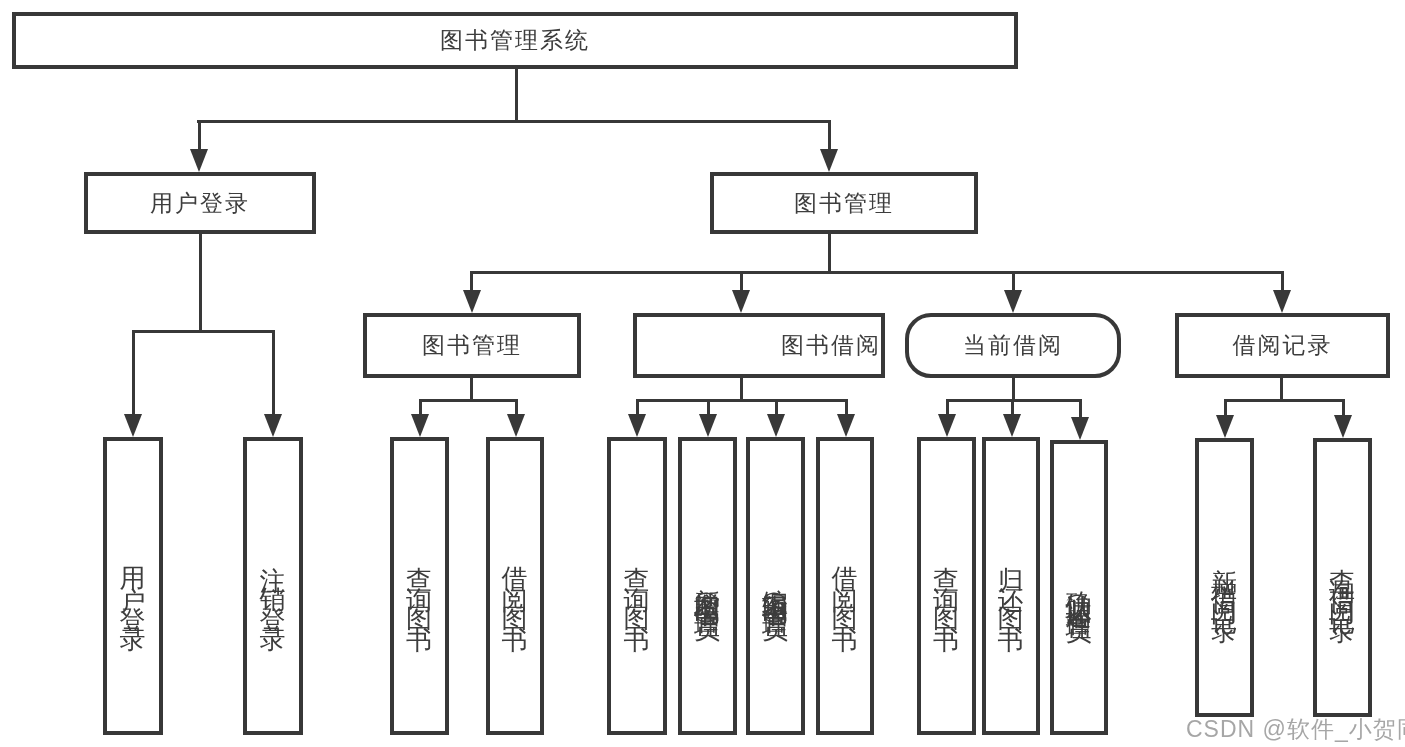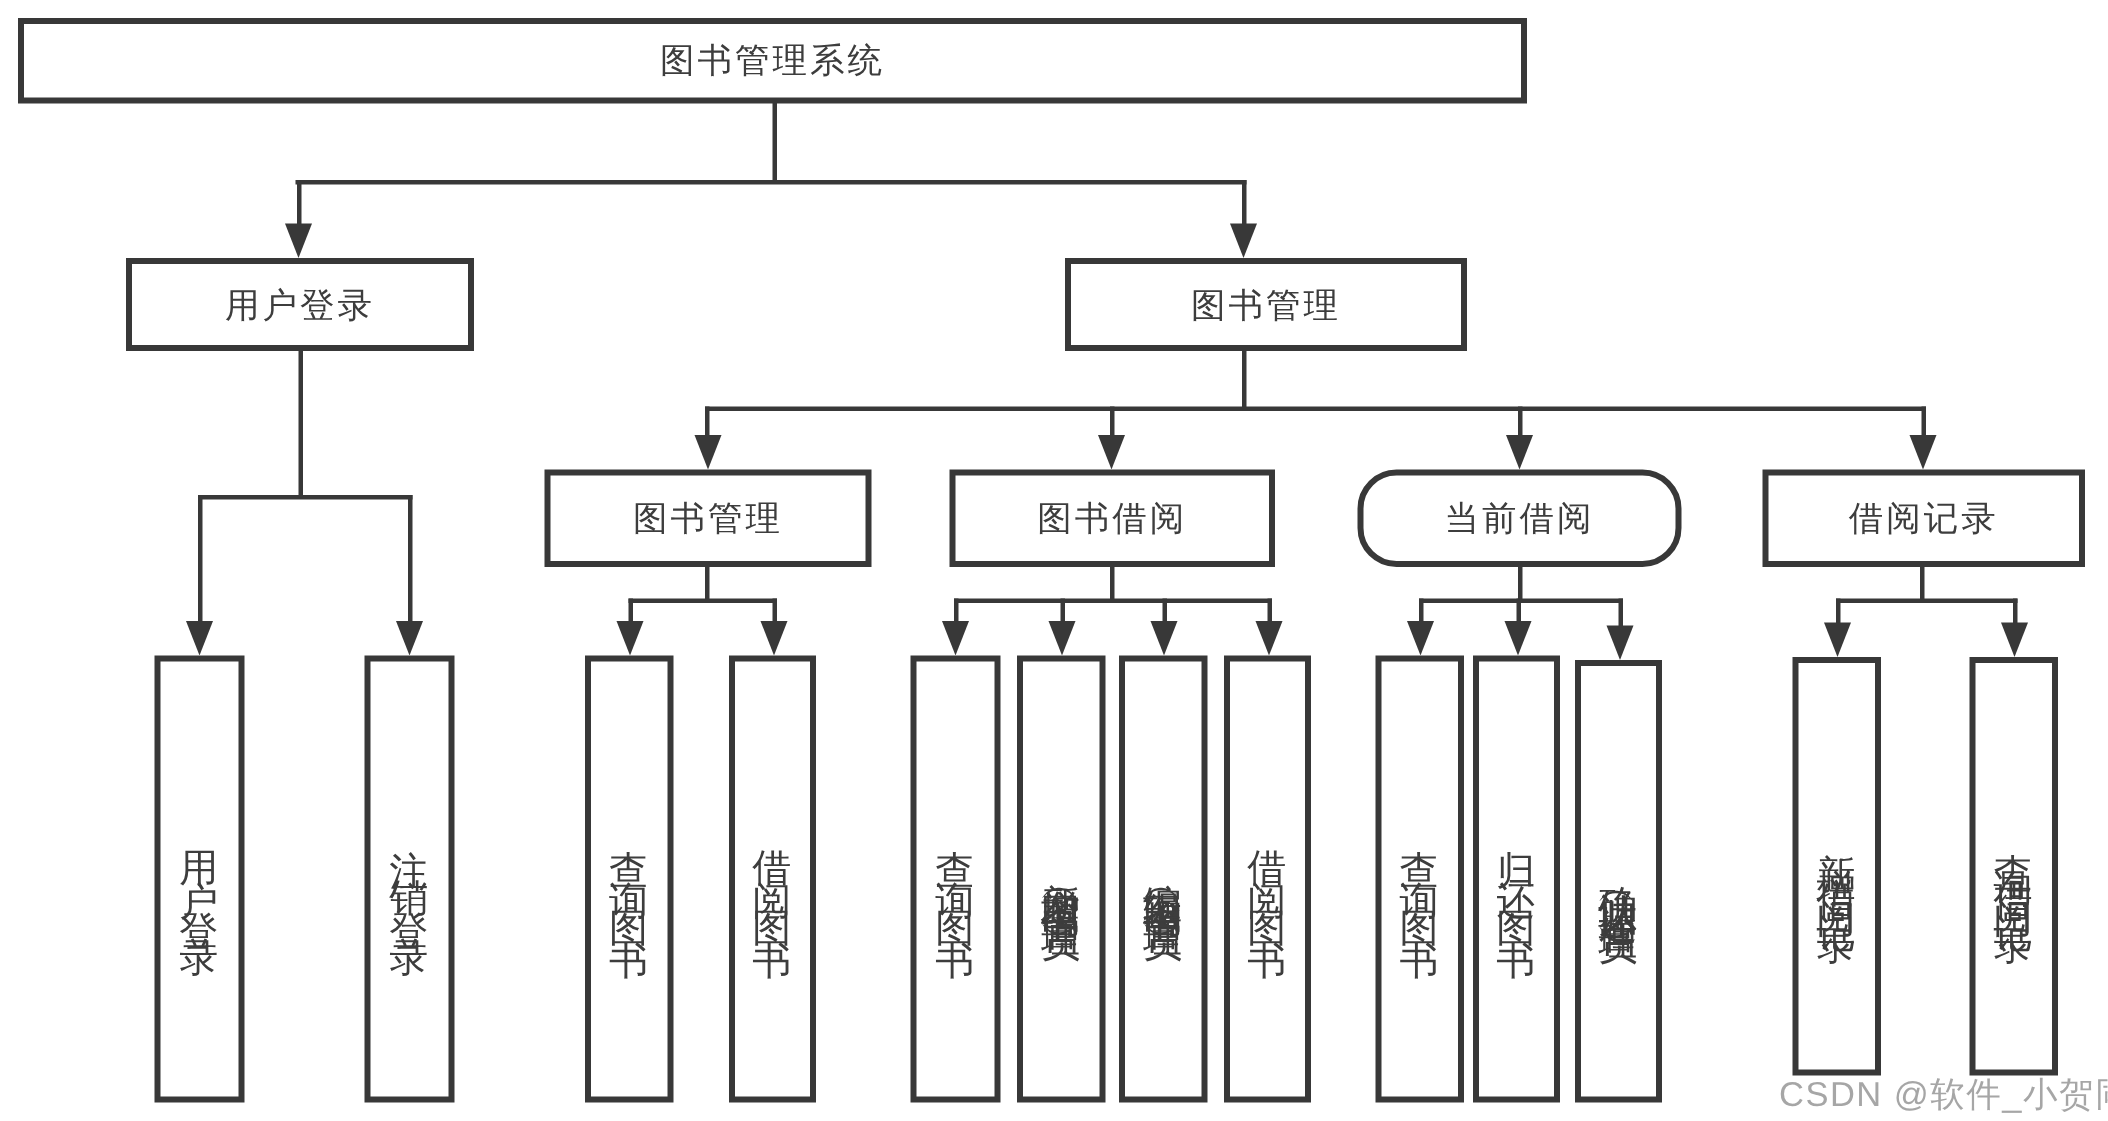--- a/index.html
+++ b/index.html
@@ -65,21 +65,21 @@
 <div class="line vl" style="left:740px;top:271px;height:26px;"></div>
 <div class="arrow" style="left:732px;top:290px;"></div>
 <div class="line vl" style="left:1012px;top:271px;height:26px;"></div>
 <div class="arrow" style="left:1004px;top:290px;"></div>
 <div class="line vl" style="left:1281px;top:271px;height:26px;"></div>
 <div class="arrow" style="left:1273px;top:290px;"></div>
 
 <div class="box hbox" style="left:363px;top:313px;width:218px;height:65px;">
   <span>图书管理</span>
 </div>
-<div class="box hbox" style="left:633px;top:313px;width:217px;height:65px;">
+<div class="box hbox" style="left:633px;top:313px;width:252px;height:65px;justify-content:flex-end;">
   <span>图书借阅</span>
 </div>
 <div class="box hbox" style="left:905px;top:313px;width:216px;height:65px;border-radius:26px;">
   <span>当前借阅</span>
 </div>
 <div class="box hbox" style="left:1175px;top:313px;width:215px;height:65px;">
   <span>借阅记录</span>
 </div>
 
 <div class="line vl" style="left:470px;top:376px;height:26px;"></div>

